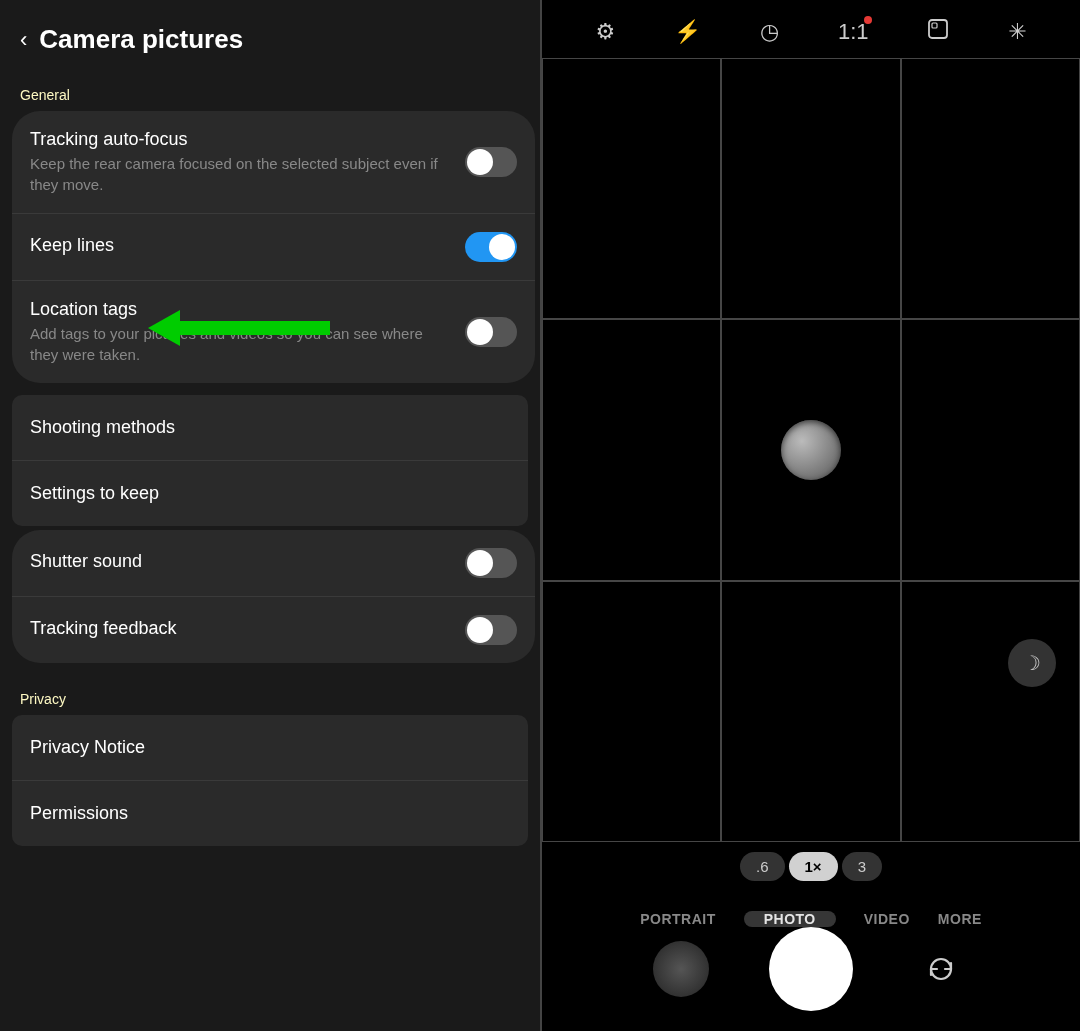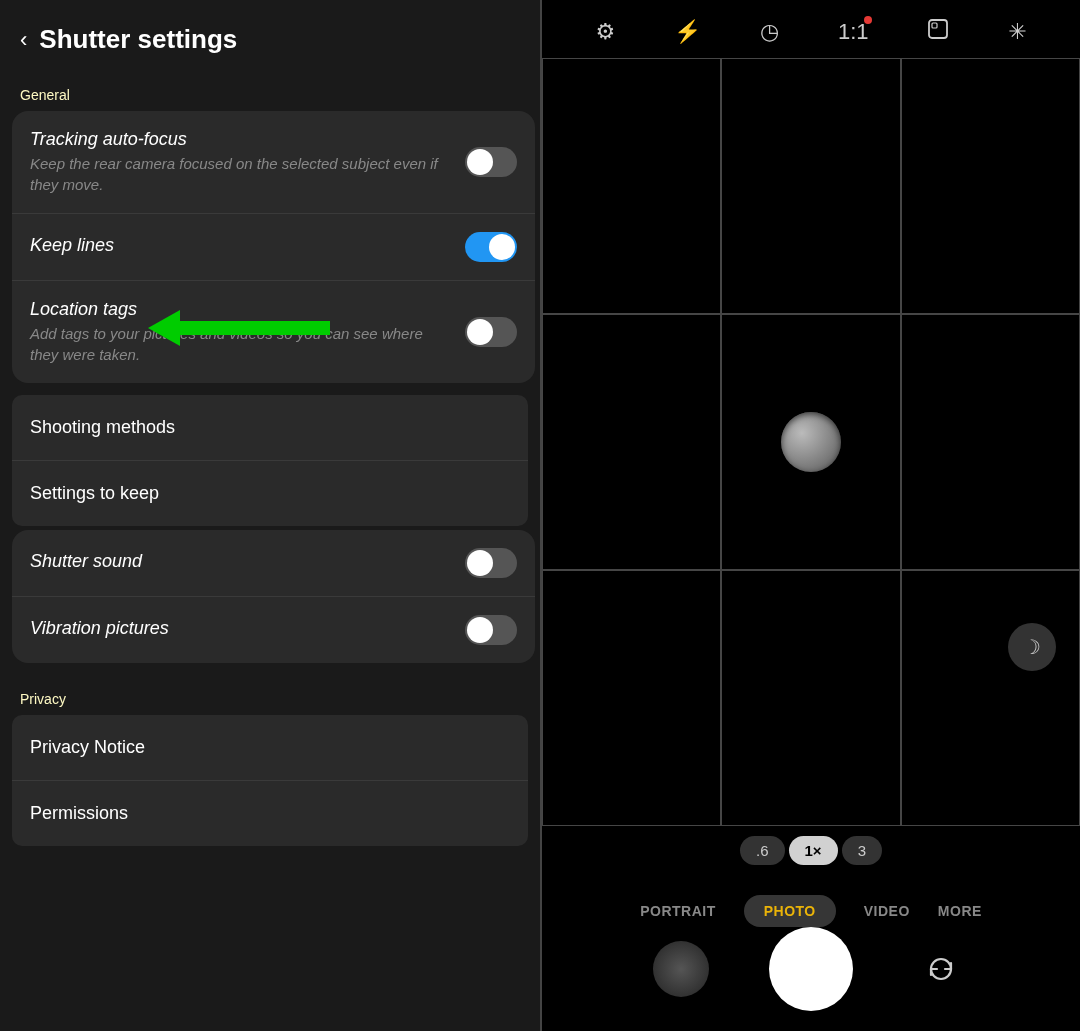--- a/index.html
+++ b/index.html
@@ -41,24 +41,23 @@
     }
 
     .section-label {
       color: #fef9c3;
       font-size: 14px;
       padding: 16px 20px 8px 20px;
     }
 
     .settings-card {
       background: #2a2a2a;
-      border-radius: 16px;
+      border-radius: 28px;
       margin: 0 5px 12px 12px;
       overflow: hidden;
-      font-style: italic;
     }
 
     .setting-row {
       display: flex;
       align-items: center;
       justify-content: space-between;
       padding: 18px 18px;
       border-bottom: 1px solid #3a3a3a;
     }
     .setting-row:last-child {
@@ -244,23 +243,23 @@
     }
     .mode-tab {
       color: #888;
       font-size: 14px;
       font-weight: 600;
       letter-spacing: 0.5px;
       cursor: pointer;
     }
     .mode-tab.active {
       background: rgba(60,60,60,0.9);
-      color: #eab308;
+      color: #e5e5e5;
       border-radius: 24px;
-      padding: 8px 20px;
+      padding: 0 20px;
     }
 
     .shutter-row {
       display: flex;
       align-items: center;
       justify-content: center;
       gap: 60px;
       padding-bottom: 20px;
       width: 100%;
     }
@@ -294,21 +293,21 @@
     }
   </style>
 </head>
 <body>
 
 <div class="left-wrapper" style="position:relative; width:540px; flex-shrink:0;">
   <div class="left-panel">
 
     <div class="header">
       <span class="back-arrow">‹</span>
-      <span class="header-title">Shutter settings</span>
+      <span class="header-title">Camera pictures</span>
     </div>
 
     <div class="section-label">General</div>
 
     <div class="settings-card">
 
       <div class="setting-row">
         <div class="setting-text">
           <div class="setting-title">Tracking auto-focus</div>
           <div class="setting-desc">Keep the rear camera focused on the selected subject even if they move.</div>
@@ -351,21 +350,21 @@
       <div class="setting-row">
         <div class="setting-text">
           <div class="setting-title">Shutter sound</div>
         </div>
         <div class="toggle off">
           <div class="toggle-knob"></div>
         </div>
       </div>
       <div class="setting-row">
         <div class="setting-text">
-          <div class="setting-title">Vibration pictures</div>
+          <div class="setting-title">Tracking feedback</div>
         </div>
         <div class="toggle off">
           <div class="toggle-knob"></div>
         </div>
       </div>
     </div>
 
     <div class="section-label">Privacy</div>
 
     <div class="nav-card">

